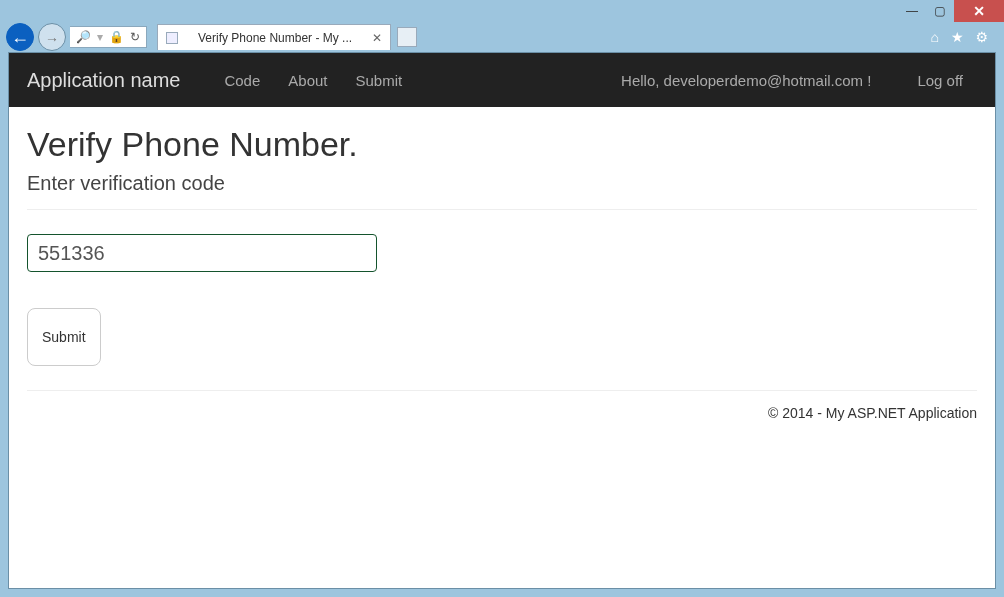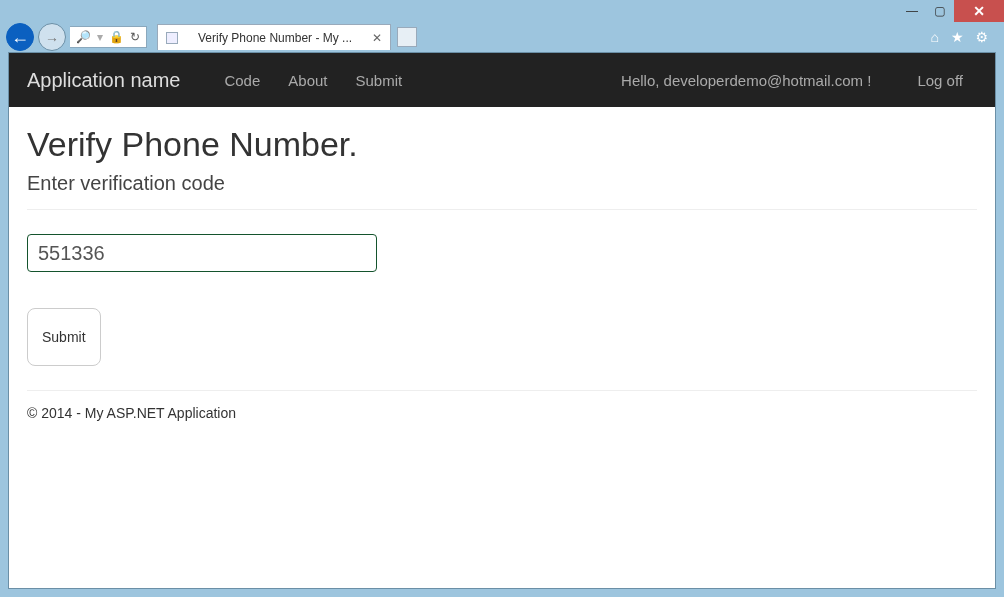--- a/index.html
+++ b/index.html
@@ -101,21 +101,21 @@
     .form-input {
       width: 350px; height: 38px; font-size:20px;
       padding: 6px 10px; border:1px solid #14532d; border-radius:4px;
       color:#555;
     }
     .btn {
       border:1px solid #ccc; border-radius:8px;
       background:#fff; padding:20px 14px; font-size:14px;
       color:#333; cursor:default;
     }
-    .footer { border-top:1px solid #eee; margin-top:24px; padding-top:14px; font-size:14px; color:#333;}
+    .footer { border-top:1px solid #eee; margin-top:24px; padding-top:14px; font-size:14px; color:#333;text-align:right;}
   </style>
 </head>
 <body>
 
 <div class="titlebar">
   <div class="tbtn min">
       <span>—</span>
     </div>
   <div class="tbtn max">
       <span>▢</span>

